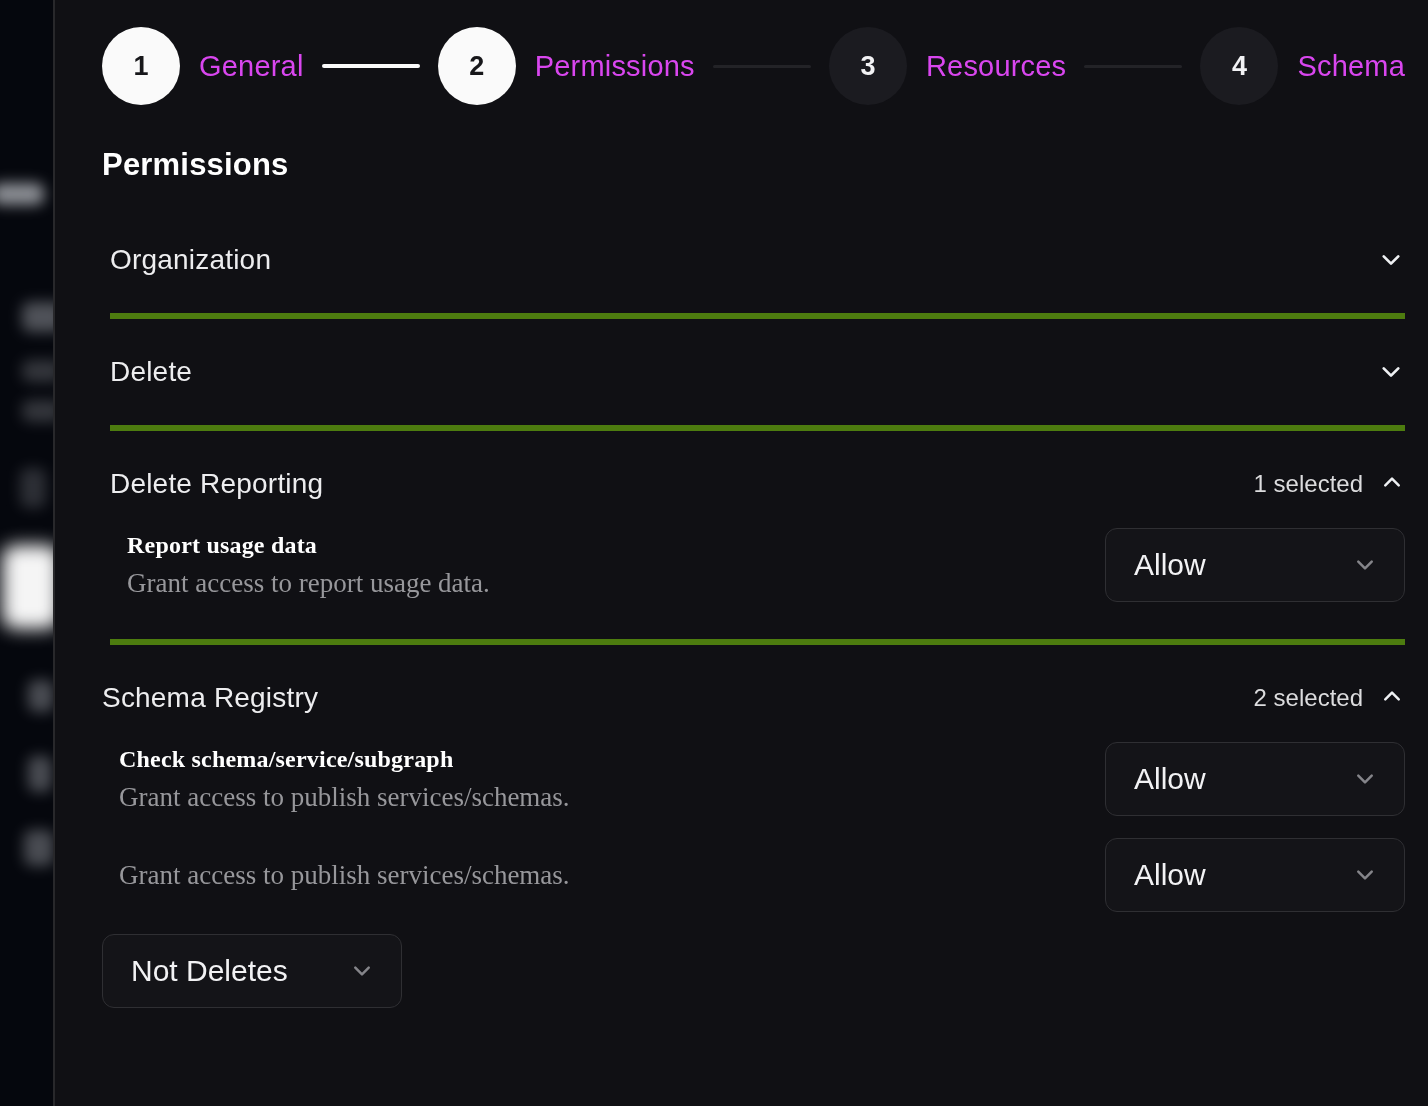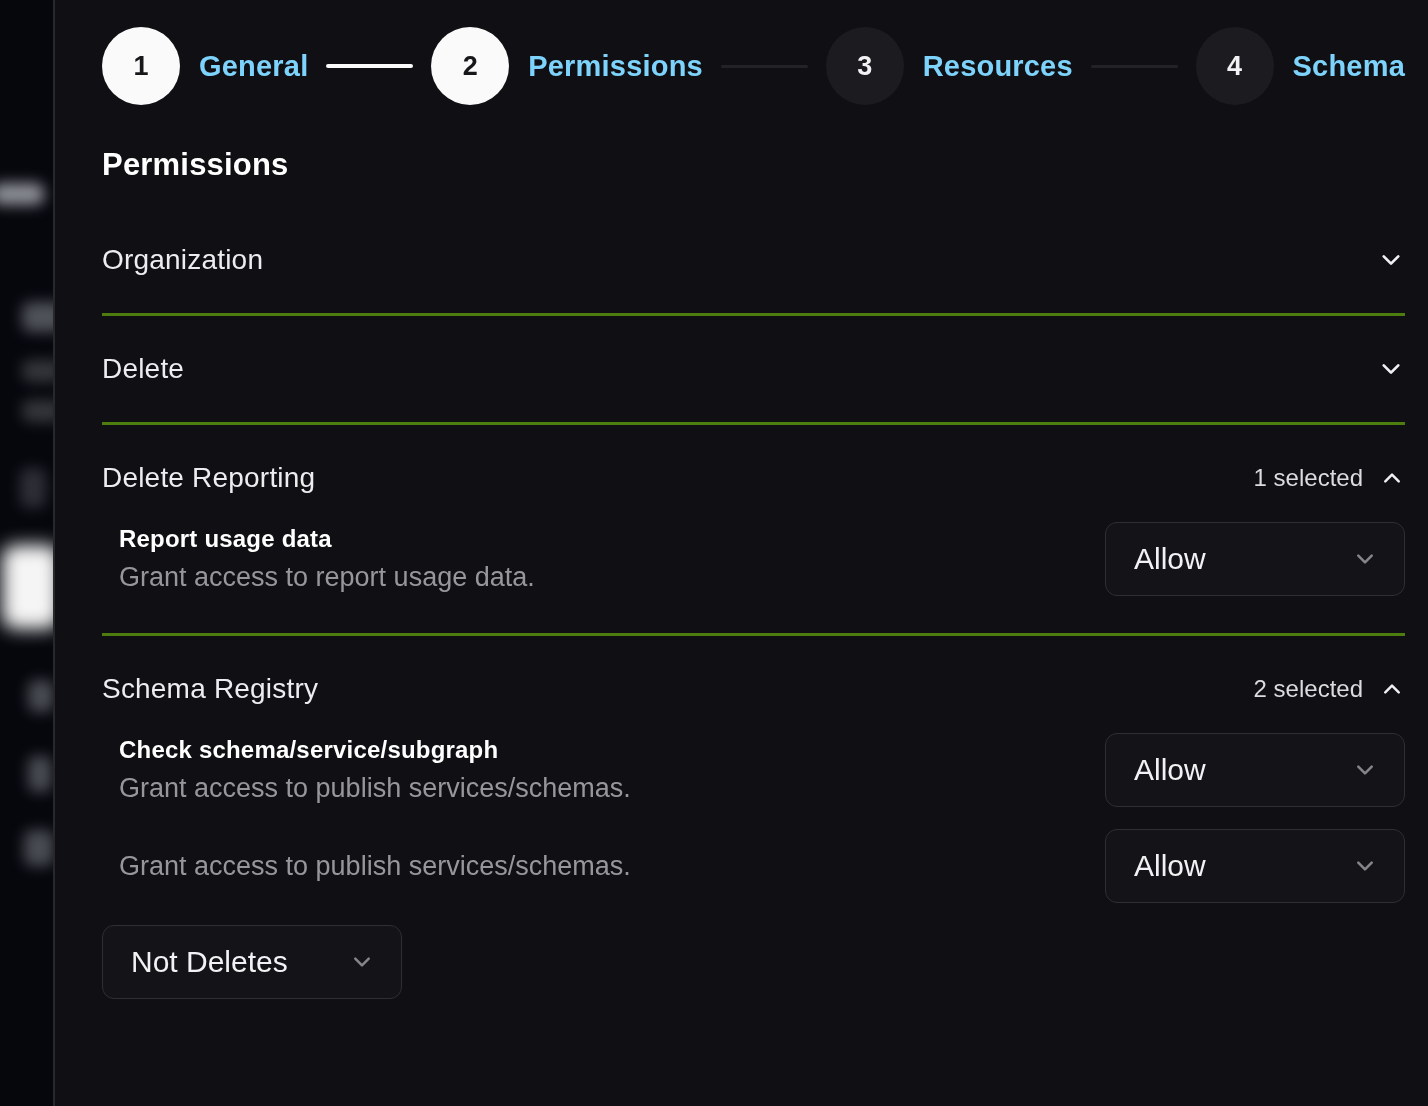--- a/index.html
+++ b/index.html
@@ -38,47 +38,47 @@
   
   .stepper { display: flex; align-items: center; width: 100%; }
   .step { display: flex; align-items: center; gap: 19px; cursor: pointer; }
   .step-circle {
     width: 78px; height: 78px; border-radius: 50%;
     display: flex; align-items: center; justify-content: center;
     font-size: 27px; font-weight: 700;
   }
   .step-circle.done-circle { background: #fafafa; color: #17171a; }
   .step-circle.todo-circle { background: #1b1b20; color: #f2f2f4; }
-  .step-label { font-size: 29px; font-weight: 700; color: #7dd3fc; letter-spacing: .2px; white-space: nowrap; }
+  .step-label { font-size: 29px; font-weight: 400; color: #d946ef; letter-spacing: .2px; white-space: nowrap; }
   .connector { flex: 1; height: 4px; border-radius: 2px; margin: 0 18px; }
   .connector.lit { background: #fafafa; }
   .connector.dim { background: #232327; height: 3px; }
 
   
   .page-title { margin-top: 42px; font-size: 31px; font-weight: 700; color: #ffffff; letter-spacing: .2px; }
 
   
   .sections { margin-top: 24px; padding-bottom: 20px; }
   section { padding: 37px 0; }
-  section.bordered { border-bottom: 3px solid #4d7c0f; }
+  section.bordered { border-bottom: 6px solid #4d7c0f; margin-left: 8px; }
   .sec-header {
     display: flex; align-items: center; justify-content: space-between; cursor: pointer;
   }
   .sec-title { font-size: 28px; font-weight: 400; color: #ededef; letter-spacing: .2px; }
-  .sec-right { display: flex; align-items: center; gap: 16px; color: #e4e4e7; }
+  .sec-right { display: flex; gap: 16px; color: #e4e4e7; }
   .sec-count { font-size: 24px; color: #dcdcde; }
   .chev { display: inline-flex; color: #eef0f3; }
 
   
   .perm-row {
     margin-top: 28px;
     display: flex; align-items: center; justify-content: space-between;
   }
   .perm-row.tight { margin-top: 22px; }
-  .perm-text { display: flex; flex-direction: column; gap: 9px; padding-left: 17px; }
+  .perm-text { display: flex; flex-direction: column; gap: 9px; padding-left: 17px; font-family: Liberation Serif, serif; }
   .perm-title { font-size: 24px; font-weight: 700; color: #ffffff; letter-spacing: .2px; }
   .perm-desc { font-size: 27px; font-weight: 400; color: #97979b; }
 
   .select-btn {
     width: 300px; height: 74px;
     background: #141418;
     border: 1.5px solid #2f2f33;
     border-radius: 12px;
     display: flex; align-items: center; justify-content: space-between;
     padding: 0 26px 0 28px;

